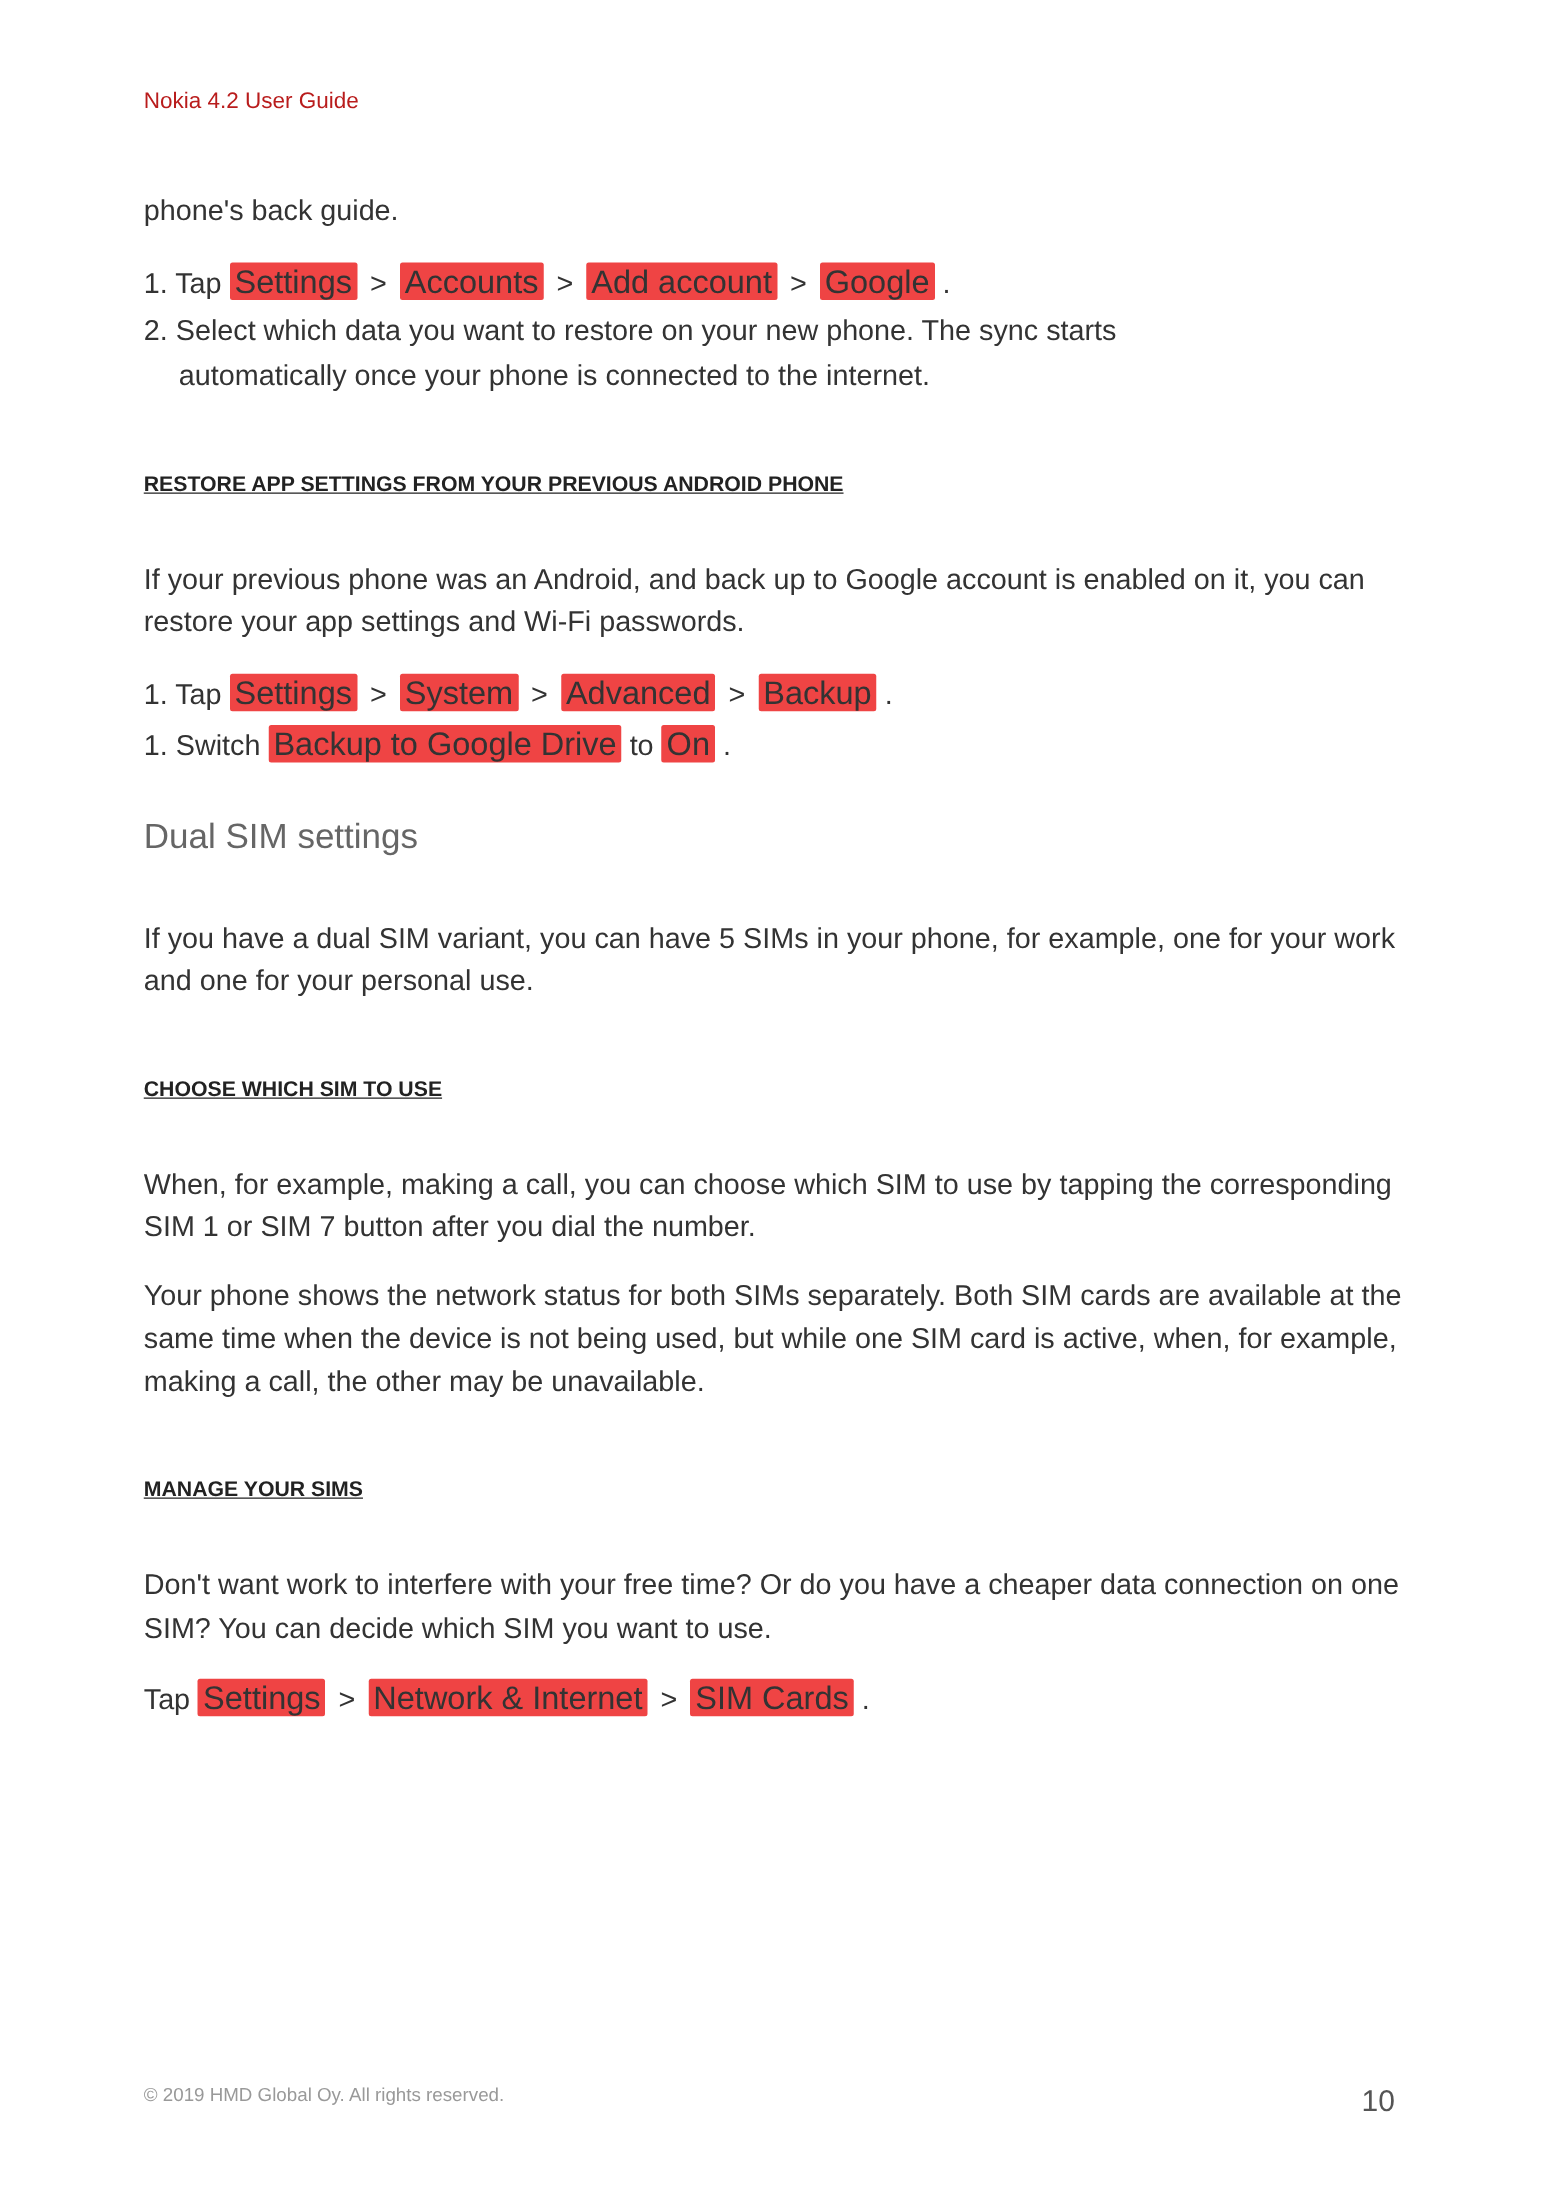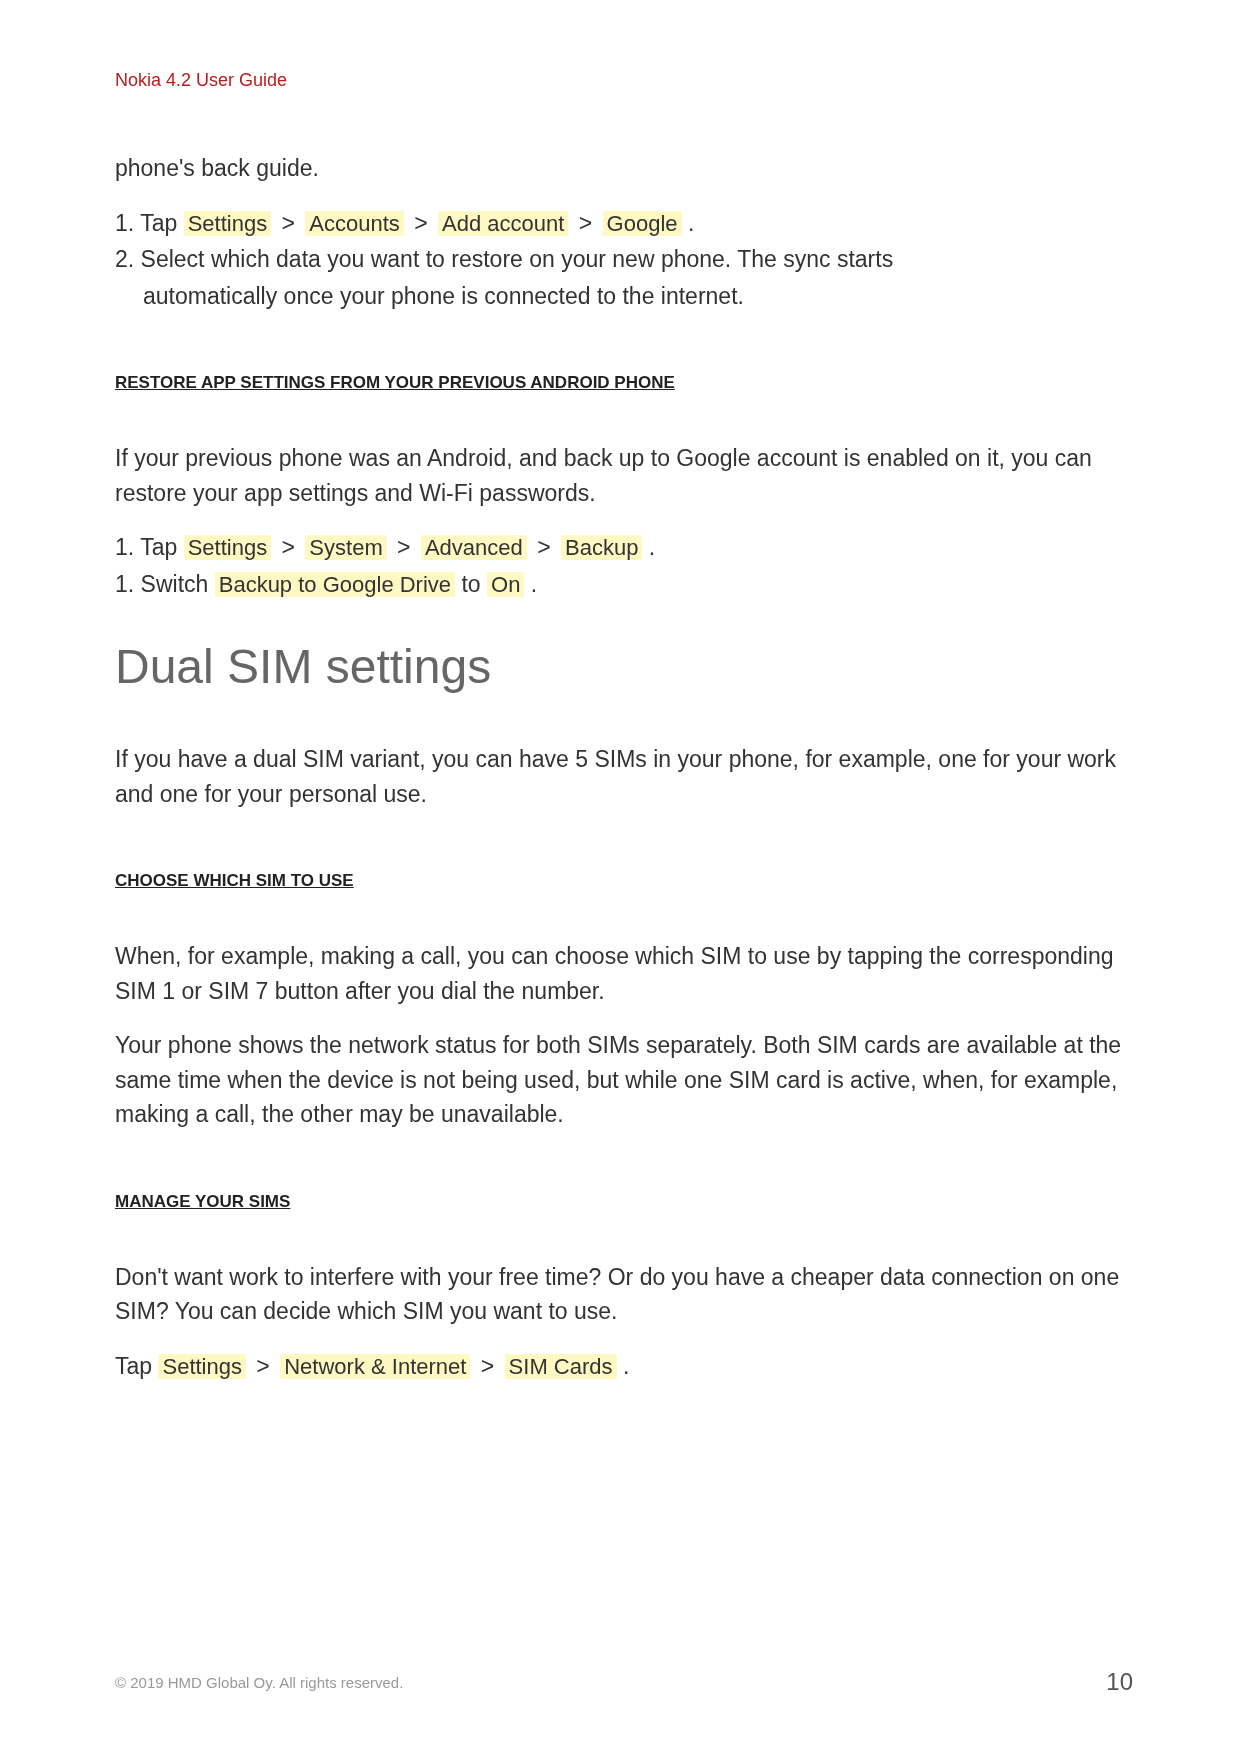--- a/index.html
+++ b/index.html
@@ -30,48 +30,48 @@
     .list-item {
       font-size: 23px;
       color: #333;
       line-height: 1.5;
       margin-bottom: 2px;
     }
     .list-item-indent {
       padding-left: 28px;
     }
     .ui-label {
-      background-color: #fef9c3;
+      background-color: #ef4444;
       padding: 0px 4px;
       border-radius: 2px;
-      font-size: 22px;
+      font-size: 26px;
     }
     .section-heading-bold {
       font-size: 17px;
       font-weight: 700;
       color: #222;
       margin-top: 60px;
       margin-bottom: 48px;
       text-decoration: underline;
     }
     .section-heading-large {
-      font-size: 48px;
+      font-size: 28px;
       font-weight: 400;
       color: #666;
       margin-top: 38px;
       margin-bottom: 48px;
     }
     .footer {
       position: absolute;
       bottom: 58px;
       left: 115px;
-      right: 108px;
+      right: 125px;
       display: flex;
       justify-content: space-between;
-      align-items: center;
+      align-items: flex-start;
     }
     .footer-copyright {
       font-size: 15px;
       color: #999;
     }
     .footer-page {
       font-size: 24px;
       color: #555;
     }
     .sep {

